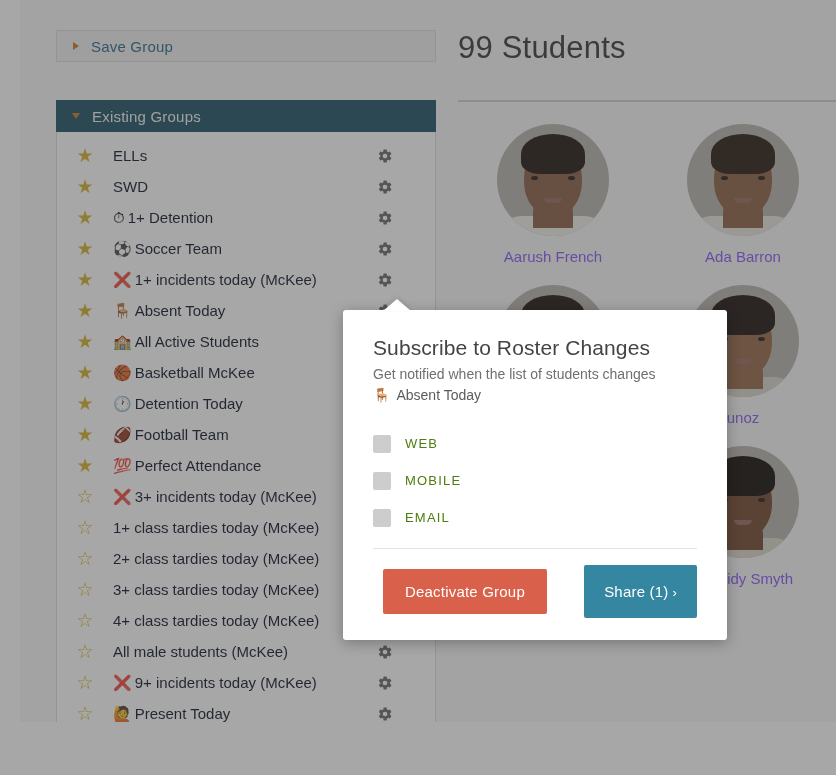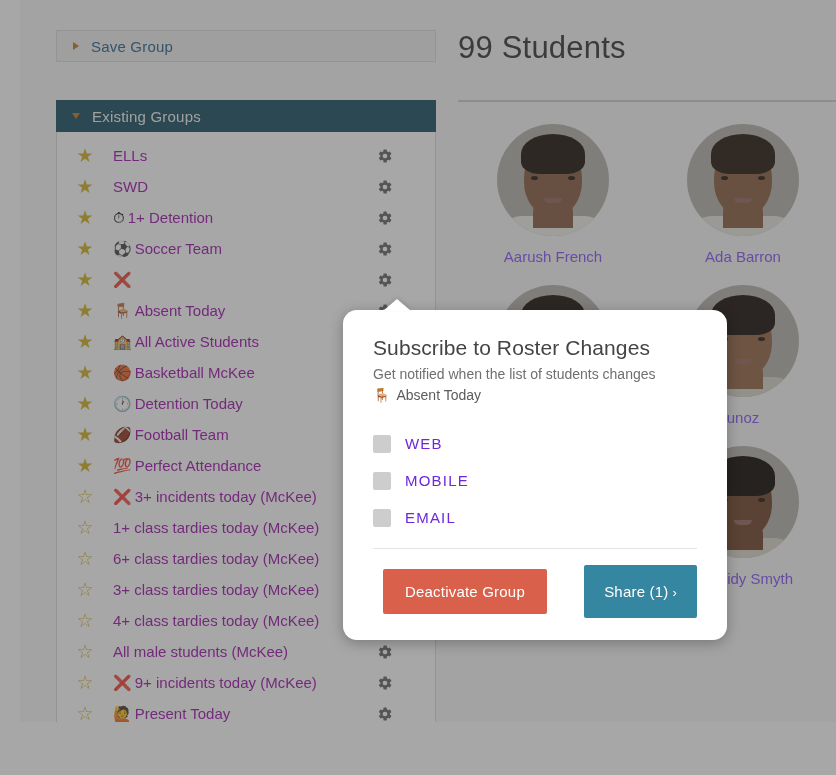--- a/index.html
+++ b/index.html
@@ -100,21 +100,21 @@
   }
   .star.hollow { color: #d4b22e; }
   .row-emoji {
     font-size: 15px;
     line-height: 1;
     margin-right: 3px;
     flex: 0 0 auto;
   }
   .row-label {
     font-size: 15px;
-    color: #a21caf;
+    color: #0f172a;
     white-space: nowrap;
   }
   .gear {
     position: absolute;
     right: 42px;
     top: 50%;
     transform: translateY(-50%);
     width: 16px;
     height: 16px;
     color: #6b6b6b;
@@ -243,21 +243,21 @@
     pointer-events: none;
   }
 
   
   #modal {
     position: absolute;
     left: 343px;
     top: 310px;
     width: 384px;
     background: #ffffff;
-    border-radius: 14px;
+    border-radius: 3px;
     box-shadow: 0 3px 14px rgba(0,0,0,0.28);
     box-sizing: border-box;
   }
   #modal-arrow {
     position: absolute;
     top: -11px;
     left: 40px;
     width: 0; height: 0;
     border-left: 14px solid transparent;
     border-right: 14px solid transparent;
@@ -298,22 +298,22 @@
   }
   .checkbox {
     width: 18px;
     height: 18px;
     background: #cdcdcd;
     border-radius: 2px;
     margin-right: 14px;
     flex: 0 0 auto;
   }
   .check-label {
-    font-size: 15px;
-    color: #6d28d9;
+    font-size: 13px;
+    color: #4d7c0f;
     letter-spacing: 1.2px;
   }
   #modal-divider {
     height: 1px;
     background: #e2e2e2;
     margin: 4px 0 0 0;
   }
   #modal-actions {
     padding: 16px 30px 22px 30px;
     display: flex;
@@ -393,20 +393,21 @@
             <span class="row-label">Soccer Team</span>
             <span class="gear">
               <svg viewBox="0 0 24 24" width="16" height="16" fill="currentColor">
                 <path d="M19.4 13a7.6 7.6 0 0 0 .1-1 7.6 7.6 0 0 0-.1-1l2-1.6a.5.5 0 0 0 .1-.6l-1.9-3.2a.5.5 0 0 0-.6-.2l-2.3.9a7 7 0 0 0-1.7-1l-.4-2.5a.5.5 0 0 0-.5-.4h-3.8a.5.5 0 0 0-.5.4l-.4 2.5a7 7 0 0 0-1.7 1l-2.3-.9a.5.5 0 0 0-.6.2L2.9 8.8a.5.5 0 0 0 .1.6L5 11a7.6 7.6 0 0 0 0 2l-2 1.6a.5.5 0 0 0-.1.6l1.9 3.2a.5.5 0 0 0 .6.2l2.3-.9a7 7 0 0 0 1.7 1l.4 2.5a.5.5 0 0 0 .5.4h3.8a.5.5 0 0 0 .5-.4l.4-2.5a7 7 0 0 0 1.7-1l2.3.9a.5.5 0 0 0 .6-.2l1.9-3.2a.5.5 0 0 0-.1-.6zM12 15.5A3.5 3.5 0 1 1 15.5 12 3.5 3.5 0 0 1 12 15.5z"></path>
               </svg>
             </span>
           </div>
           <div class="group-row">
             <span class="star">★</span>
             <span class="row-emoji">❌</span>
+            <span class="row-label">1+ incidents today (McKee)</span>
             <span class="gear">
               <svg viewBox="0 0 24 24" width="16" height="16" fill="currentColor">
                 <path d="M19.4 13a7.6 7.6 0 0 0 .1-1 7.6 7.6 0 0 0-.1-1l2-1.6a.5.5 0 0 0 .1-.6l-1.9-3.2a.5.5 0 0 0-.6-.2l-2.3.9a7 7 0 0 0-1.7-1l-.4-2.5a.5.5 0 0 0-.5-.4h-3.8a.5.5 0 0 0-.5.4l-.4 2.5a7 7 0 0 0-1.7 1l-2.3-.9a.5.5 0 0 0-.6.2L2.9 8.8a.5.5 0 0 0 .1.6L5 11a7.6 7.6 0 0 0 0 2l-2 1.6a.5.5 0 0 0-.1.6l1.9 3.2a.5.5 0 0 0 .6.2l2.3-.9a7 7 0 0 0 1.7 1l.4 2.5a.5.5 0 0 0 .5.4h3.8a.5.5 0 0 0 .5-.4l.4-2.5a7 7 0 0 0 1.7-1l2.3.9a.5.5 0 0 0 .6-.2l1.9-3.2a.5.5 0 0 0-.1-.6zM12 15.5A3.5 3.5 0 1 1 15.5 12 3.5 3.5 0 0 1 12 15.5z"></path>
               </svg>
             </span>
           </div>
           <div class="group-row">
             <span class="star">★</span>
             <span class="row-emoji">🪑</span>
             <span class="row-label">Absent Today</span>
@@ -445,21 +446,21 @@
             <span class="star hollow">☆</span>
             <span class="row-emoji">❌</span>
             <span class="row-label">3+ incidents today (McKee)</span>
           </div>
           <div class="group-row">
             <span class="star hollow">☆</span>
             <span class="row-label">1+ class tardies today (McKee)</span>
           </div>
           <div class="group-row">
             <span class="star hollow">☆</span>
-            <span class="row-label">6+ class tardies today (McKee)</span>
+            <span class="row-label">2+ class tardies today (McKee)</span>
           </div>
           <div class="group-row">
             <span class="star hollow">☆</span>
             <span class="row-label">3+ class tardies today (McKee)</span>
           </div>
           <div class="group-row">
             <span class="star hollow">☆</span>
             <span class="row-label">4+ class tardies today (McKee)</span>
           </div>
           <div class="group-row">

